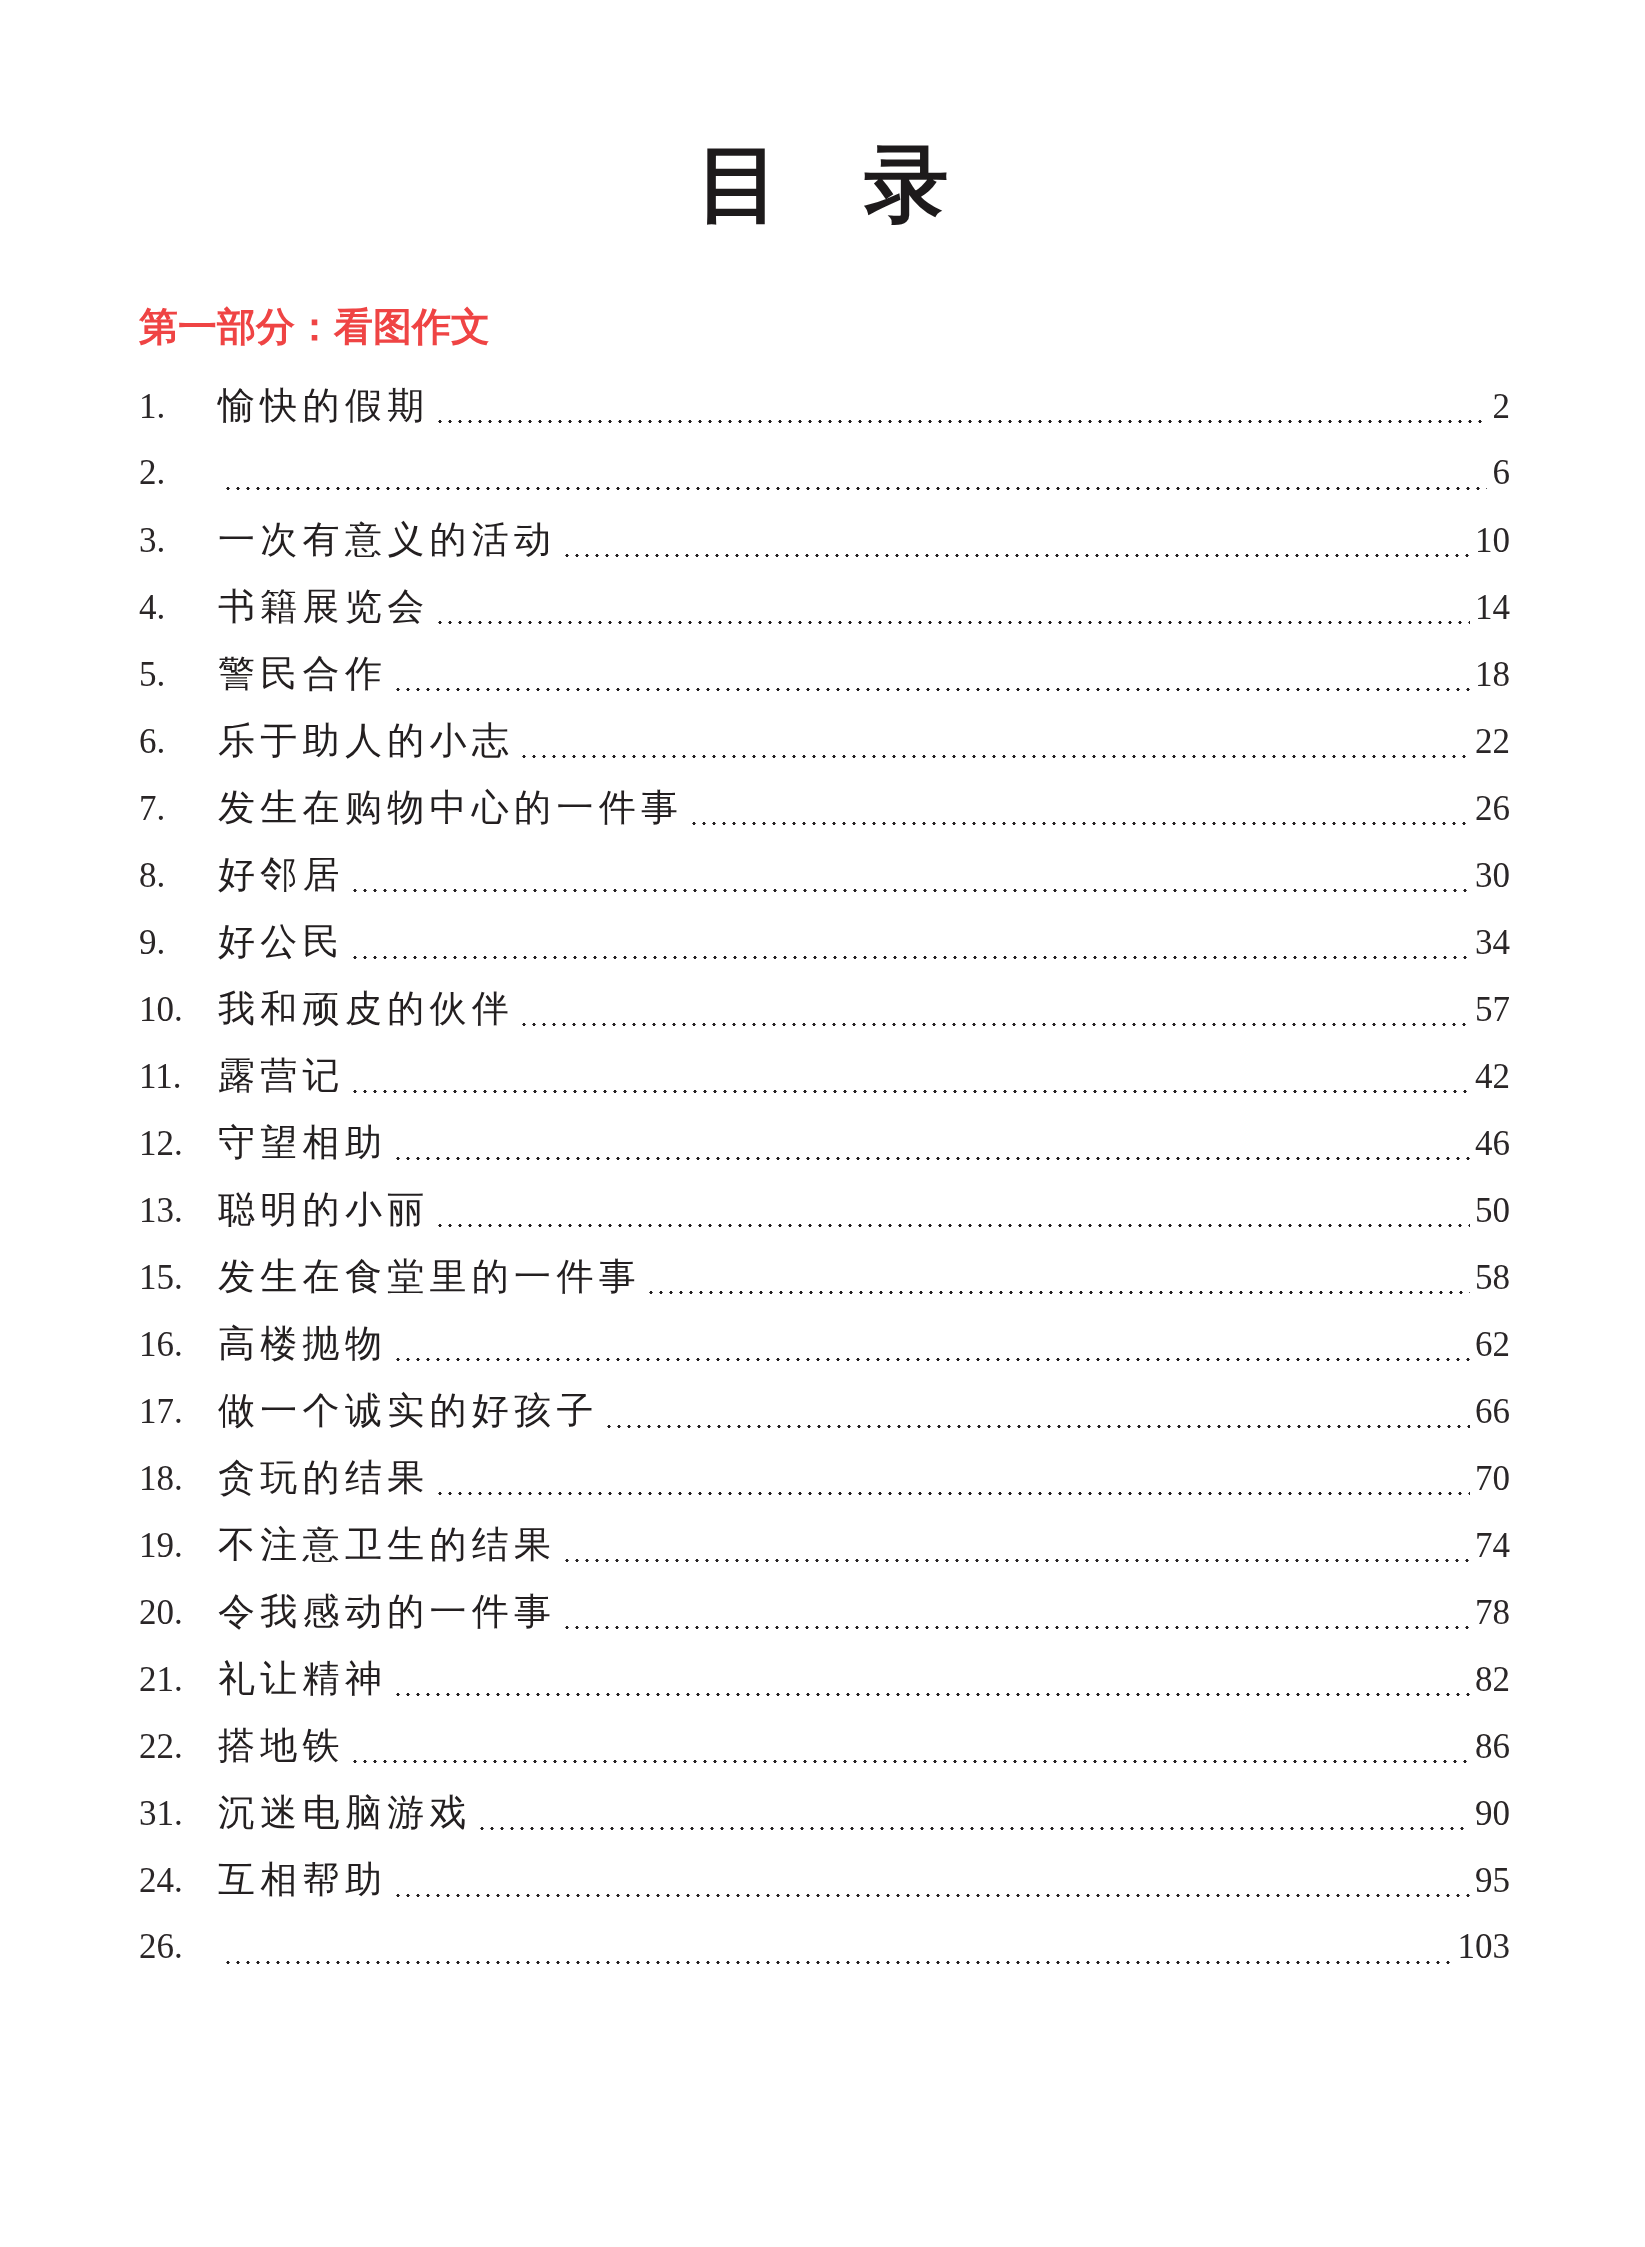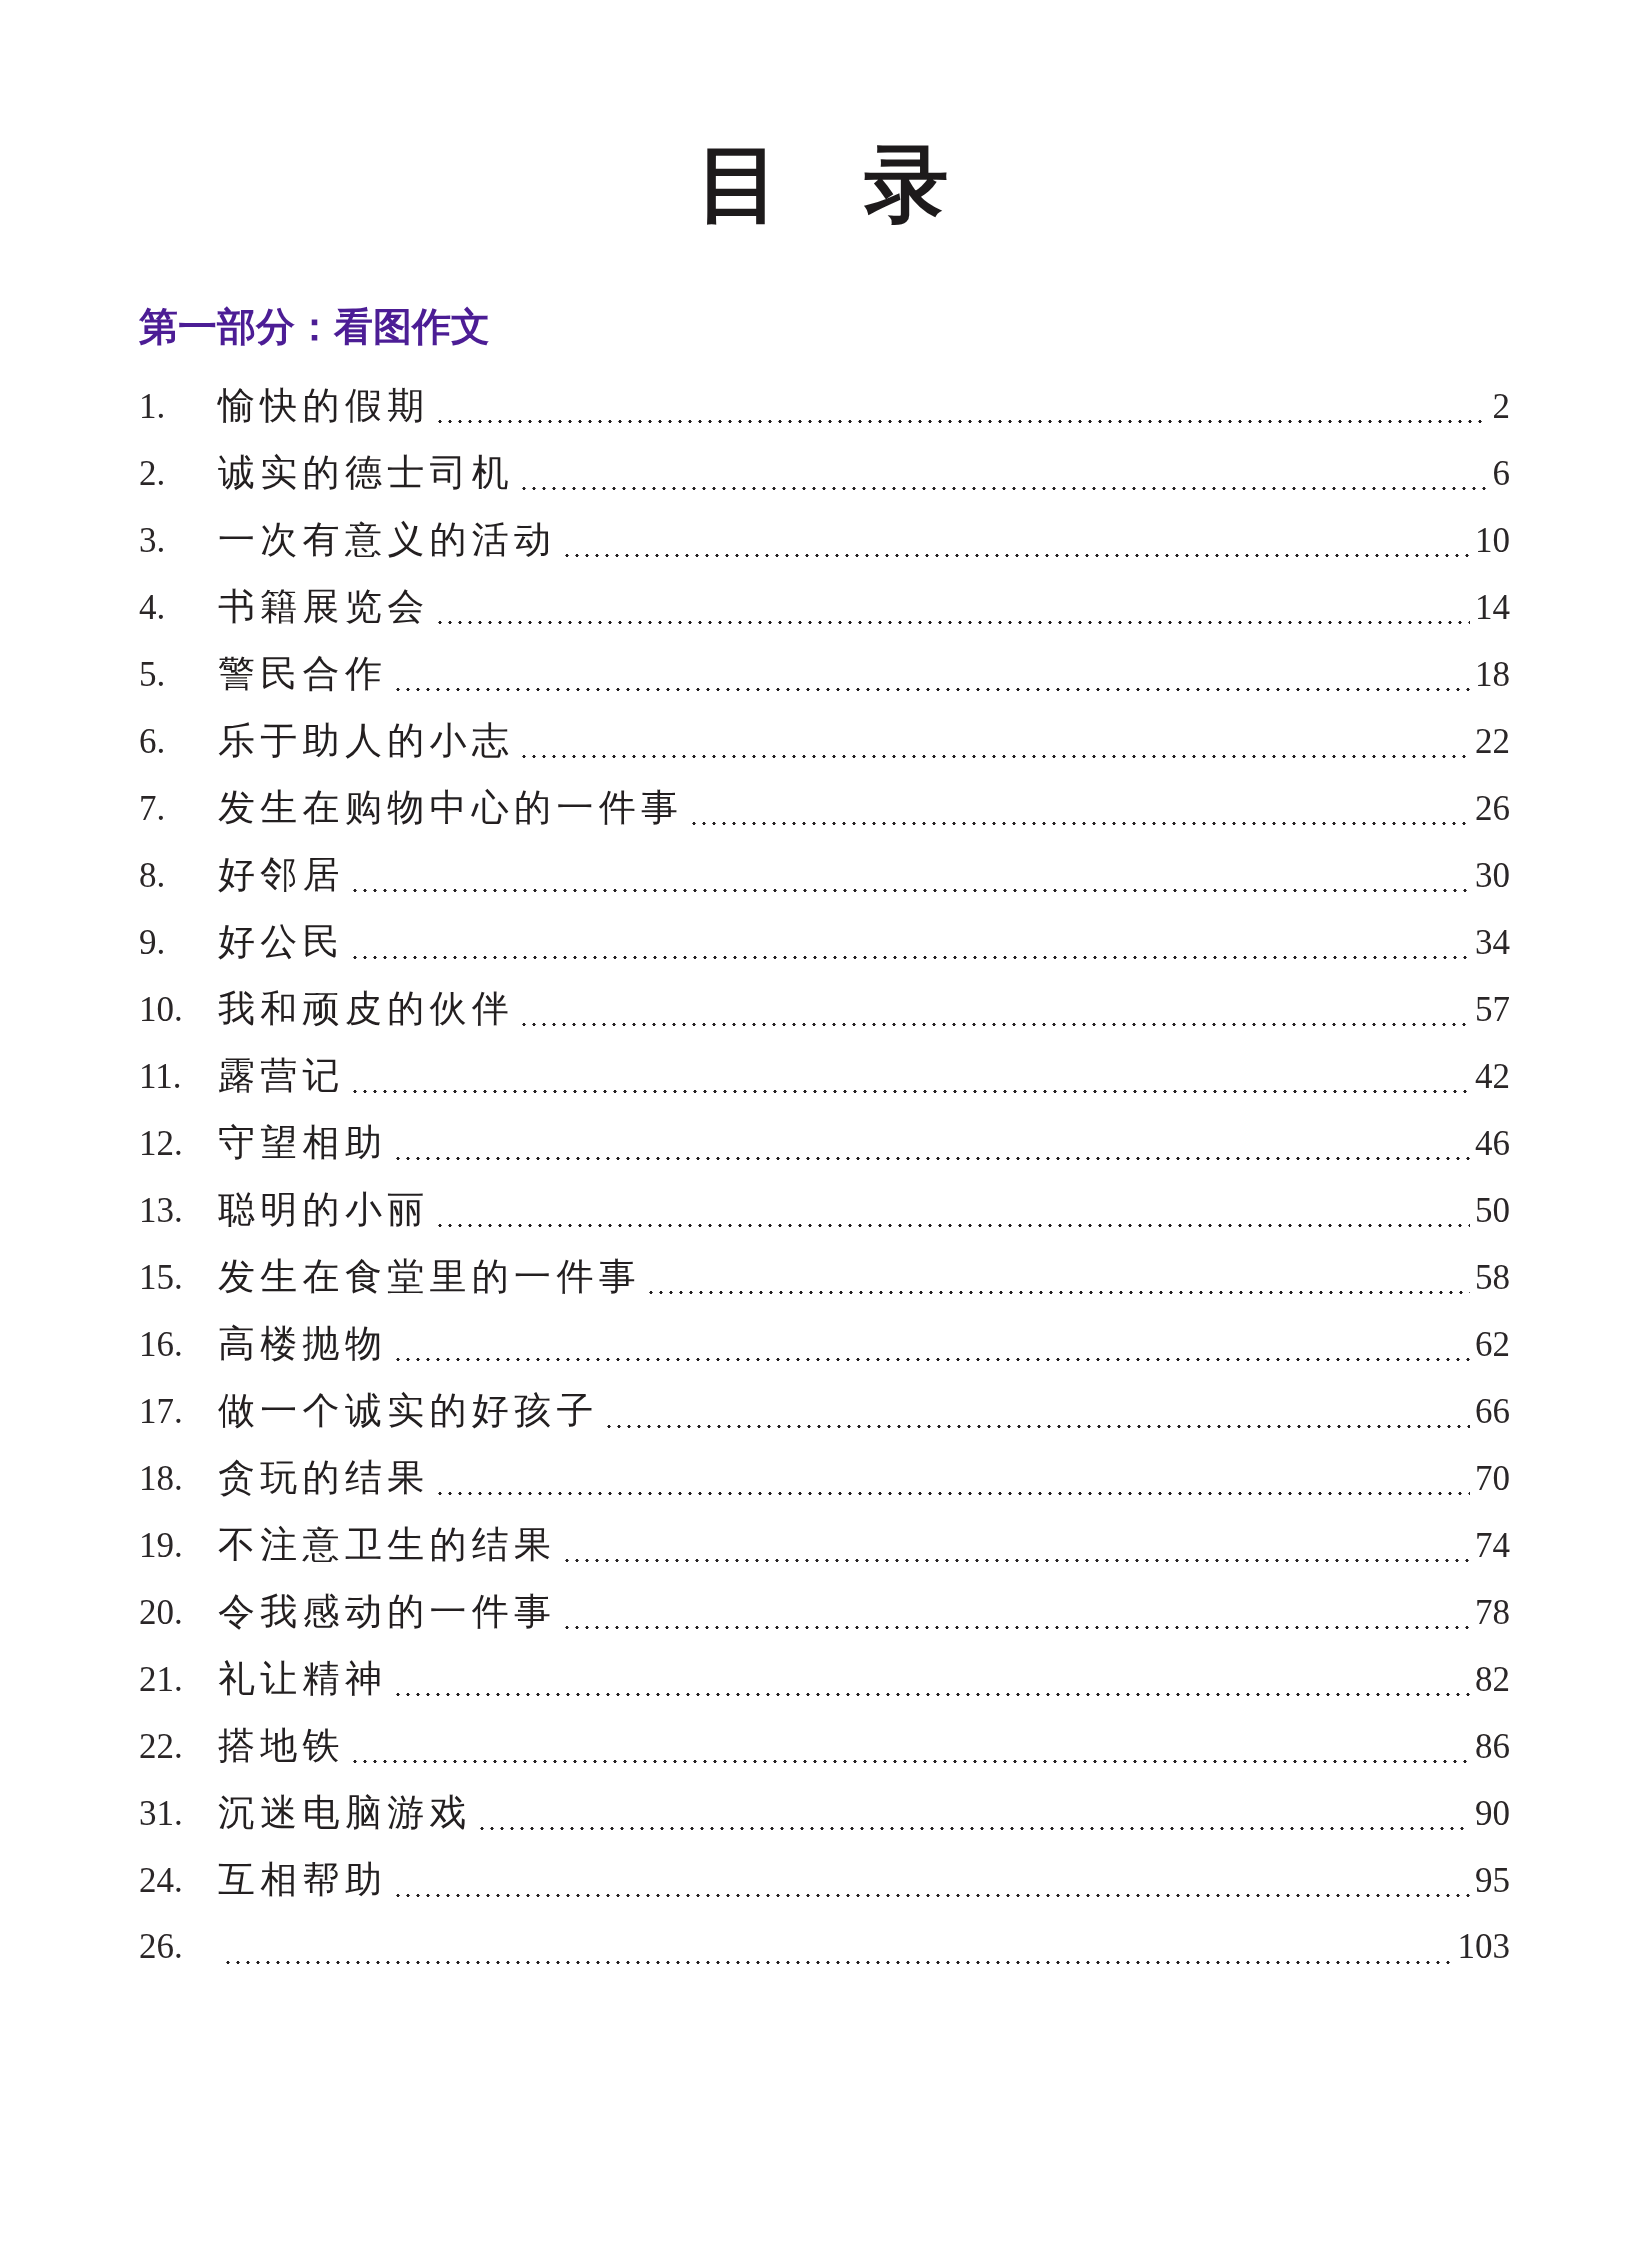--- a/index.html
+++ b/index.html
@@ -35,21 +35,21 @@
     width: 84px;
   }
   .section-heading {
     position: absolute;
     top: 300px;
     left: 139px;
     font-family: "DejaVu Sans", sans-serif;
     font-weight: bold;
     font-size: 39px;
     line-height: 53px;
-    color: #4c1d95;
+    color: #ef4444;
   }
   .toc {
     position: absolute;
     top: 379px;
     left: 139px;
     width: 1371px;
   }
   .toc-row {
     display: flex;
     align-items: baseline;
@@ -105,21 +105,20 @@
 
 <div class="toc" id="toc">
     <div class="toc-row">
       <span class="toc-num">1.</span>
       <span class="toc-title">愉快的假期</span>
       <span class="toc-leader"></span>
       <span class="toc-page">2</span>
     </div>
     <div class="toc-row">
       <span class="toc-num">2.</span>
-      <span class="toc-title">诚实的德士司机</span>
       <span class="toc-leader"></span>
       <span class="toc-page">6</span>
     </div>
     <div class="toc-row">
       <span class="toc-num">3.</span>
       <span class="toc-title">一次有意义的活动</span>
       <span class="toc-leader"></span>
       <span class="toc-page">10</span>
     </div>
     <div class="toc-row">

